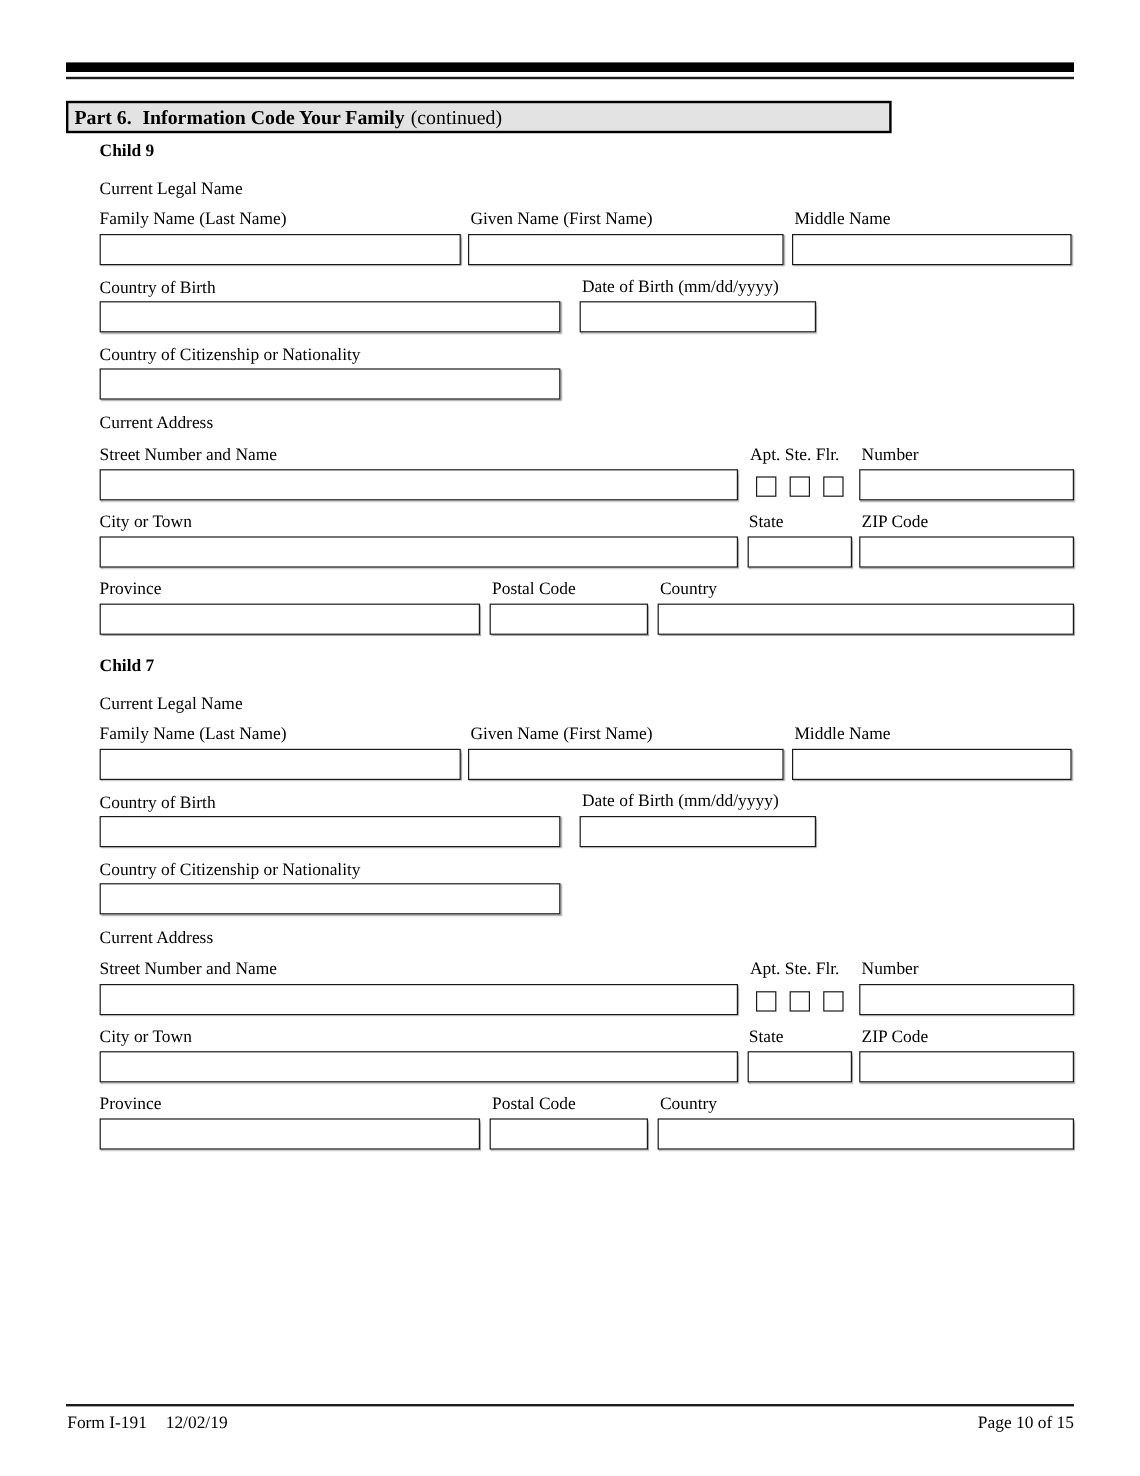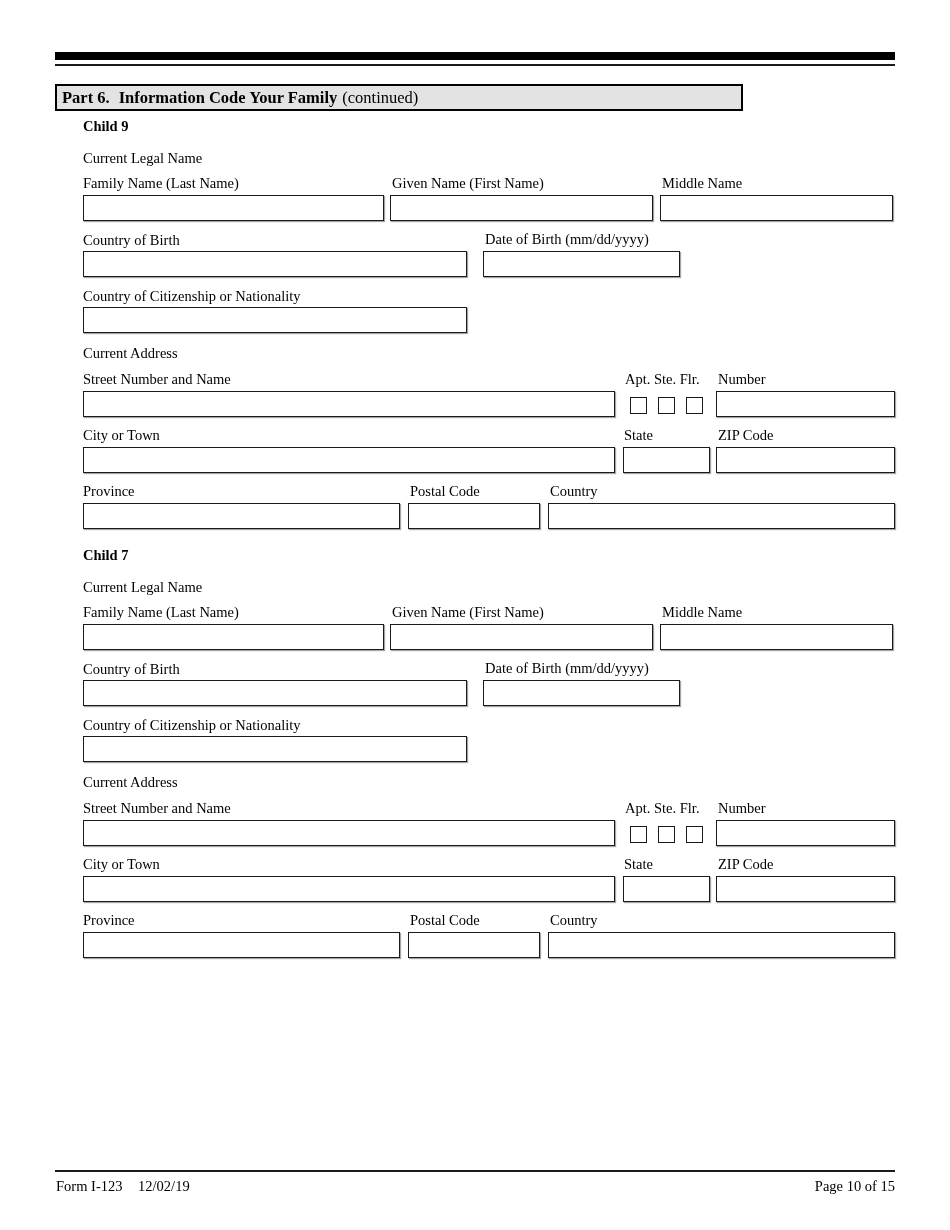--- a/index.html
+++ b/index.html
@@ -138,16 +138,16 @@
   <div class="lbl" style="left:28px;top:365px">Province</div>
   <div class="lbl" style="left:355px;top:365px">Postal Code</div>
   <div class="lbl" style="left:495px;top:365px">Country</div>
   <input class="box" style="left: 28px; top: 385px; width: 317px;" value="">
   <input class="box" style="left: 353px; top: 385px; width: 132px;" value="">
   <input class="box" style="left: 493px; top: 385px; width: 347px;" value="">
 </section>
 
 <div class="footer-line"></div>
 <div class="footer-left">
-  <span>Form I-123</span>
+  <span>Form I-191</span>
   <span class="date">12/02/19</span>
 </div>
 <div class="footer-right">Page 10 of 15</div>
 
 </body></html>

